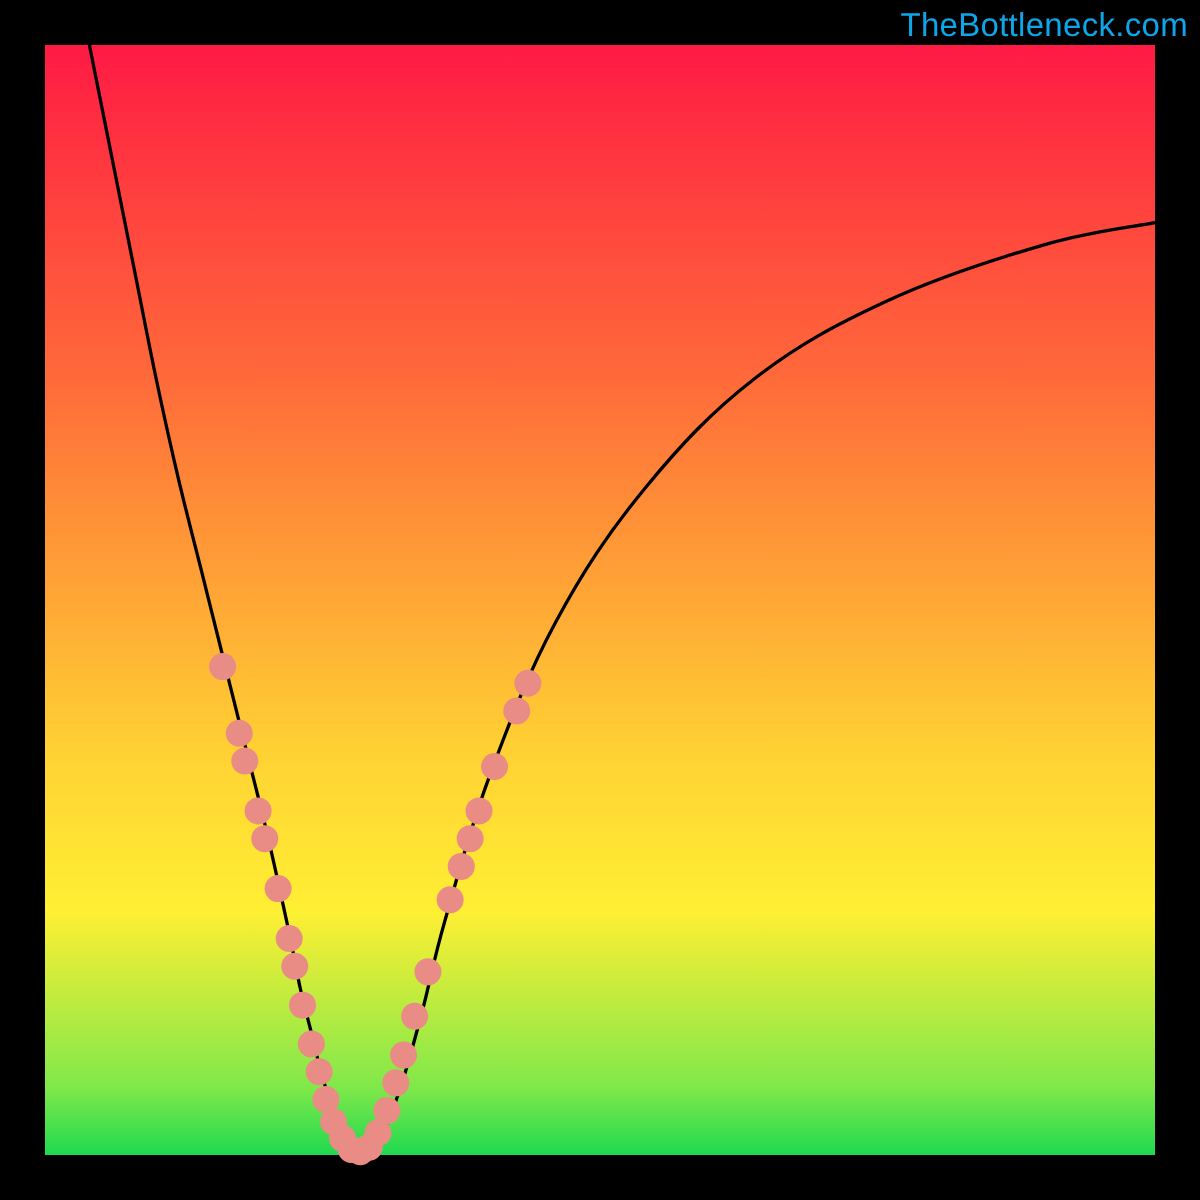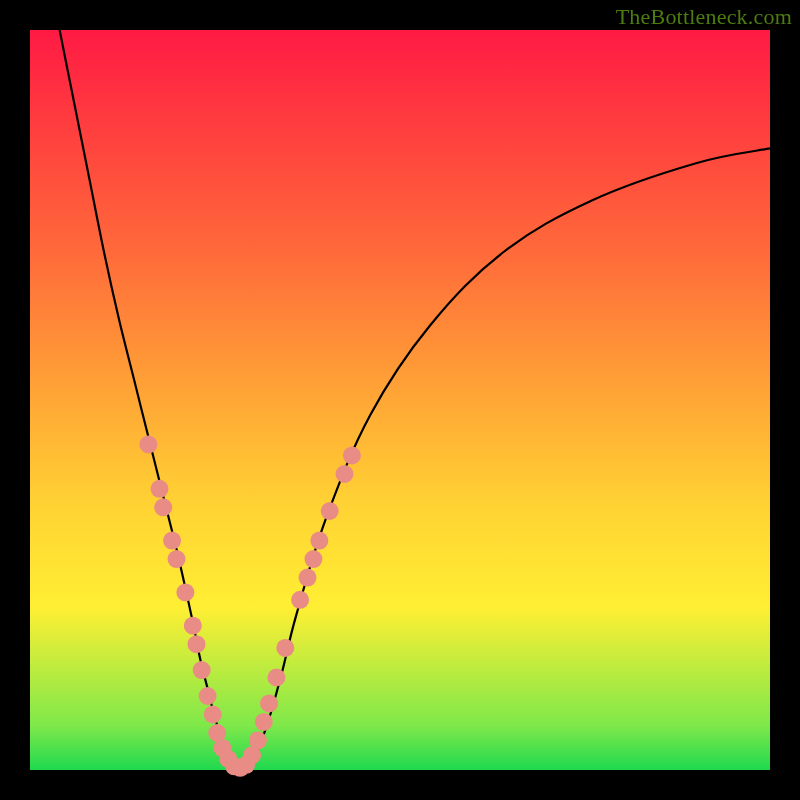--- a/index.html
+++ b/index.html
@@ -33,25 +33,24 @@
       #ffd233 64%,
       #ffef33 78%,
       #7fe84a 94%,
       #1fd94f 100%
     );
   }
   .watermark {
     position: absolute;
     top: 4px;
     right: 8px;
-    color: #4d7c0f;
+    color: #0ea5e9;
     font-size: 22px;
     letter-spacing: 0.2px;
     user-select: none;
-    font-family: Liberation Serif, serif;
   }
   svg.curve {
     position: absolute;
     left: 0;
     top: 0;
     width: 740px;
     height: 740px;
     overflow: visible;
   }
   .salmon-dot {

